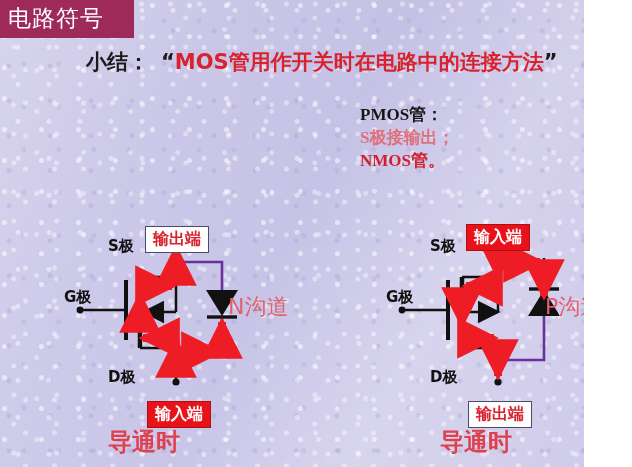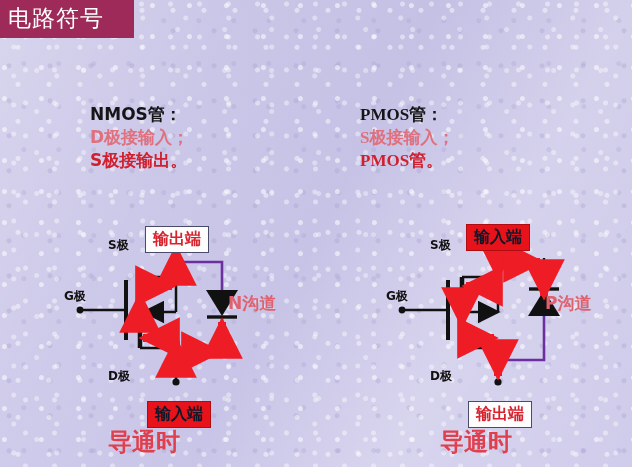--- a/index.html
+++ b/index.html
@@ -6,21 +6,21 @@
   html, body {
     margin: 0;
     padding: 0;
     background: #ffffff;
   }
   body {
     font-family: "DejaVu Sans", "Liberation Sans", sans-serif;
   }
   #slide {
     position: relative;
-    width: 632px;
+    width: 584px;
     height: 467px;
     overflow: hidden;
     background-color: #cbc7e9;
     background-image:
       radial-gradient(circle at 12% 18%, rgba(255,255,255,0.55) 0 2px, rgba(255,255,255,0) 3px),
       radial-gradient(circle at 32% 62%, rgba(255,255,255,0.40) 0 2px, rgba(255,255,255,0) 3px),
       radial-gradient(circle at 58% 28%, rgba(255,255,255,0.45) 0 2px, rgba(255,255,255,0) 3px),
       radial-gradient(circle at 78% 72%, rgba(255,255,255,0.38) 0 2px, rgba(255,255,255,0) 3px),
       radial-gradient(circle at 88% 12%, rgba(255,255,255,0.42) 0 2px, rgba(255,255,255,0) 3px),
       radial-gradient(circle at 22% 88%, rgba(160,155,200,0.30) 0 2px, rgba(160,155,200,0) 3px),
@@ -87,22 +87,22 @@
   .col-text .l2 {
     color: #d02030;
     font-weight: bold;
   }
   #text-left  { left: 90px;  top: 103px; }
   #text-right { left: 360px; top: 103px; font-family: Liberation Serif, serif; }
 
   
   .channel-label {
     position: absolute;
-    font-size: 17px;
-    font-weight: bold;
+    font-size: 22px;
+    font-weight: normal;
     color: #e0616e;
     white-space: nowrap;
   }
   #chan-left  { left: 228px; top: 292px; }
   #chan-right { left: 545px; top: 292px; }
 
   
   .bottom-caption {
     position: absolute;
     font-size: 24px;
@@ -125,31 +125,31 @@
     margin-top: 12px;
   }
   .term-box.out {
     background: #fdfdfd;
     border: 1px solid #4a4a6a;
     color: #d8232f;
   }
   .term-box.in {
     background: #e8131a;
     border: 1px solid #b00d12;
-    color: #0f172a;
+    color: #ffffff;
   }
   #box-l-top    { left: 145px; top: 214px; }
   #box-l-bottom { left: 147px; top: 389px; }
   #box-r-top    { left: 466px; top: 212px; }
   #box-r-bottom { left: 468px; top: 389px; }
 
   
   .pin-label {
     position: absolute;
-    font-size: 12px;
+    font-size: 15px;
     font-weight: bold;
     color: #111111;
     white-space: nowrap;
   }
   #pin-ls { left: 108px; top: 237px; }
   #pin-lg { left: 64px;  top: 288px; }
   #pin-ld { left: 108px; top: 368px; }
   #pin-rs { left: 430px; top: 237px; }
   #pin-rg { left: 386px; top: 288px; }
   #pin-rd { left: 430px; top: 368px; }
@@ -163,31 +163,29 @@
 </style>
 </head>
 <body>
 
 <div id="slide">
 
   <div id="banner">
     <span class="banner-text">电路符号</span>
   </div>
 
-
-  <div id="text-left" class="col-text">
-    <div class="hdr">NMOS管：</div>
-    <div class="l1">D极接输入；</div>
-    <div class="l2">S极接输出。</div>
+  <div id="subtitle">
+    <span>小结：</span><span style="display:inline-block;width:12px"></span><span class="q">“</span><span class="hl">MOS管用作开关时在电路中的连接方法</span><span class="q">”</span>
   </div>
+
 
   <div id="text-right" class="col-text">
     <div class="hdr">PMOS管：</div>
-    <div class="l1">S极接输入；</div>
-    <div class="l2">PMOS管。</div>
+    <div class="l1">S极接输出；</div>
+    <div class="l2">NMOS管。</div>
   </div>
 
   <svg class="circuit" width="632" height="467" viewBox="0 0 632 467">
     <defs>
       <marker id="blkArrowL" markerWidth="9" markerHeight="9" refX="8" refY="4.5" orient="auto">
         <path d="M0,0 L9,4.5 L0,9 z" fill="#111111"></path>
       </marker>
       <marker id="redArr" markerWidth="5.2" markerHeight="5.2" refX="4.6" refY="2.6" orient="auto">
         <path d="M0,0 L5.2,2.6 L0,5.2 z" fill="#ee1c24"></path>
       </marker>

